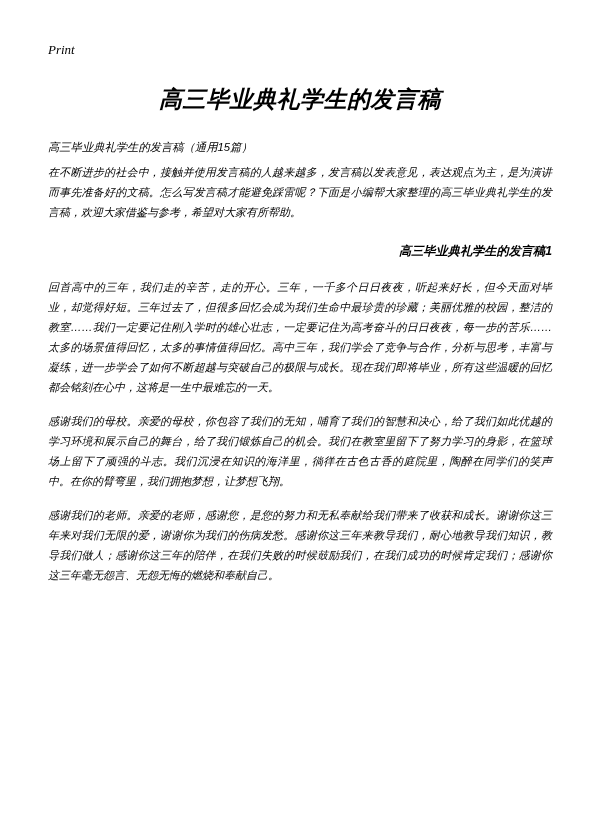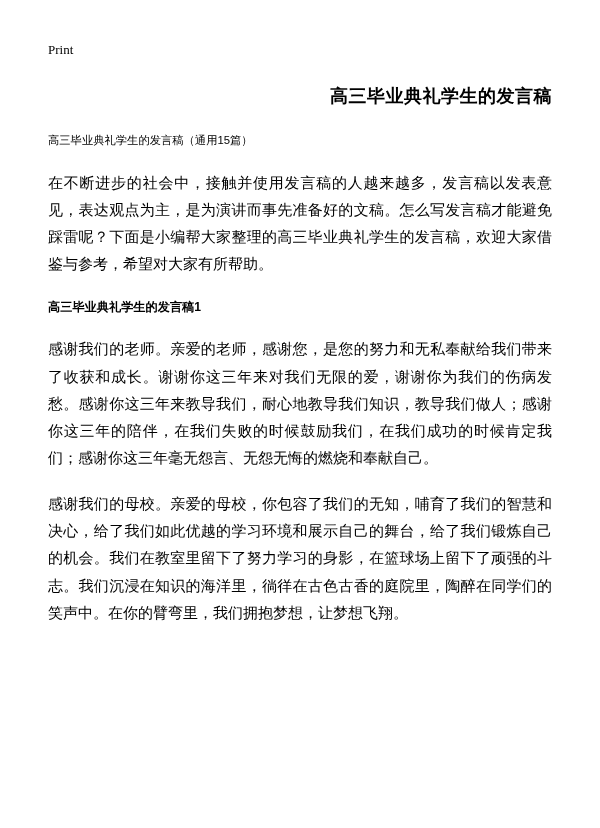--- a/index.html
+++ b/index.html
@@ -13,67 +13,70 @@
     font-family: "Liberation Sans", sans-serif;
     color: #000000;
     overflow: hidden;
   }
   .page {
     position: relative;
     width: 600px;
     height: 785px;
     box-sizing: border-box;
     padding: 40px 48px 0 48px;
+    font-style: italic;
   }
   .print-link {
     font-family: "Liberation Serif", serif;
     font-size: 13px;
     color: #000;
     text-decoration: none;
     display: inline-block;
     margin: 0 0 22px 0;
     cursor: pointer;
   }
   h1.doc-title {
-    font-size: 18px;
+    font-size: 23px;
     font-weight: bold;
-    text-align: right;
+    text-align: center;
     margin: 4px 0 22px 0;
     letter-spacing: 0.5px;
   }
   p.para {
-    font-size: 15px;
+    font-size: 11px;
     line-height: 1.82;
-    margin: 18px 0 14px 0;
+    margin: 4px 0 14px 0;
     text-align: justify;
     text-justify: inter-ideograph;
   }
   p.sub {
     font-size: 11.3px;
     line-height: 1.82;
     margin: 0 0 0 0;
   }
   h2.section {
     font-size: 12.2px;
     font-weight: bold;
     margin: 20px 0 16px 0;
     line-height: 1.6;
+    text-align: right;
   }
 </style>
 </head>
 <body>
 
 <div class="page">
 
   <a class="print-link" href="#">Print</a>
 
   <h1 class="doc-title">高三毕业典礼学生的发言稿</h1>
 
   <p class="sub">高三毕业典礼学生的发言稿（通用15篇）</p>
 
   <p class="para">在不断进步的社会中，接触并使用发言稿的人越来越多，发言稿以发表意见，表达观点为主，是为演讲而事先准备好的文稿。怎么写发言稿才能避免踩雷呢？下面是小编帮大家整理的高三毕业典礼学生的发言稿，欢迎大家借鉴与参考，希望对大家有所帮助。</p>
 
   <h2 class="section">高三毕业典礼学生的发言稿1</h2>
 
+  <p class="para">回首高中的三年，我们走的辛苦，走的开心。三年，一千多个日日夜夜，听起来好长，但今天面对毕业，却觉得好短。三年过去了，但很多回忆会成为我们生命中最珍贵的珍藏；美丽优雅的校园，整洁的教室……我们一定要记住刚入学时的雄心壮志，一定要记住为高考奋斗的日日夜夜，每一步的苦乐……太多的场景值得回忆，太多的事情值得回忆。高中三年，我们学会了竞争与合作，分析与思考，丰富与凝练，进一步学会了如何不断超越与突破自己的极限与成长。现在我们即将毕业，所有这些温暖的回忆都会铭刻在心中，这将是一生中最难忘的一天。</p>
+  <p class="para">感谢我们的母校。亲爱的母校，你包容了我们的无知，哺育了我们的智慧和决心，给了我们如此优越的学习环境和展示自己的舞台，给了我们锻炼自己的机会。我们在教室里留下了努力学习的身影，在篮球场上留下了顽强的斗志。我们沉浸在知识的海洋里，徜徉在古色古香的庭院里，陶醉在同学们的笑声中。在你的臂弯里，我们拥抱梦想，让梦想飞翔。</p>
   <p class="para">感谢我们的老师。亲爱的老师，感谢您，是您的努力和无私奉献给我们带来了收获和成长。谢谢你这三年来对我们无限的爱，谢谢你为我们的伤病发愁。感谢你这三年来教导我们，耐心地教导我们知识，教导我们做人；感谢你这三年的陪伴，在我们失败的时候鼓励我们，在我们成功的时候肯定我们；感谢你这三年毫无怨言、无怨无悔的燃烧和奉献自己。</p>
-  <p class="para">感谢我们的母校。亲爱的母校，你包容了我们的无知，哺育了我们的智慧和决心，给了我们如此优越的学习环境和展示自己的舞台，给了我们锻炼自己的机会。我们在教室里留下了努力学习的身影，在篮球场上留下了顽强的斗志。我们沉浸在知识的海洋里，徜徉在古色古香的庭院里，陶醉在同学们的笑声中。在你的臂弯里，我们拥抱梦想，让梦想飞翔。</p>
 
 </div>
 
 </body></html>

